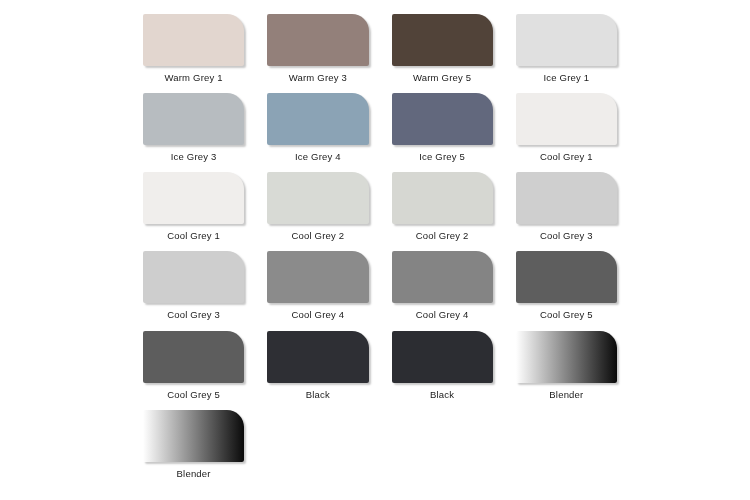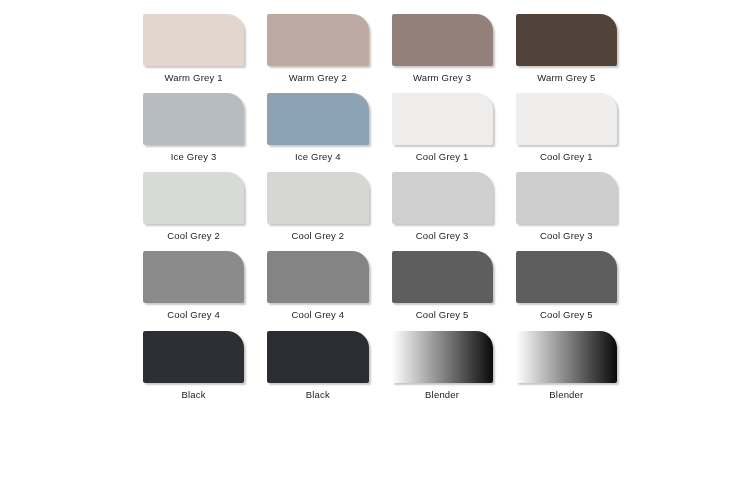--- a/index.html
+++ b/index.html
@@ -65,38 +65,42 @@
 </head>
 <body>
 
 <div id="swatch-chart">
   <div class="swatch-grid">
       <div class="swatch-cell">
         <div class="swatch-chip" style="background-color: rgb(226, 214, 207);"></div>
         <div class="swatch-label">Warm Grey 1</div>
       </div>
       <div class="swatch-cell">
-        <div class="swatch-chip" style="background-color: rgb(189, 170, 162);"></div>
-        <div class="swatch-label">Warm Grey 2</div>
-      </div>
-      <div class="swatch-cell">
         <div class="swatch-chip" style="background-color: rgb(147, 128, 122);"></div>
         <div class="swatch-label">Warm Grey 3</div>
       </div>
       <div class="swatch-cell">
         <div class="swatch-chip" style="background-color: rgb(81, 67, 57);"></div>
         <div class="swatch-label">Warm Grey 5</div>
       </div>
       <div class="swatch-cell">
+        <div class="swatch-chip" style="background-color: rgb(224, 224, 224);"></div>
+        <div class="swatch-label">Ice Grey 1</div>
+      </div>
+      <div class="swatch-cell">
         <div class="swatch-chip" style="background-color: rgb(183, 188, 192);"></div>
         <div class="swatch-label">Ice Grey 3</div>
       </div>
       <div class="swatch-cell">
         <div class="swatch-chip" style="background-color: rgb(139, 163, 181);"></div>
         <div class="swatch-label">Ice Grey 4</div>
+      </div>
+      <div class="swatch-cell">
+        <div class="swatch-chip" style="background-color: rgb(98, 104, 125);"></div>
+        <div class="swatch-label">Ice Grey 5</div>
       </div>
       <div class="swatch-cell">
         <div class="swatch-chip" style="background-color: rgb(239, 237, 235);"></div>
         <div class="swatch-label">Cool Grey 1</div>
       </div>
       <div class="swatch-cell">
         <div class="swatch-chip" style="background-color: rgb(240, 238, 236);"></div>
         <div class="swatch-label">Cool Grey 1</div>
       </div>
       <div class="swatch-cell">

